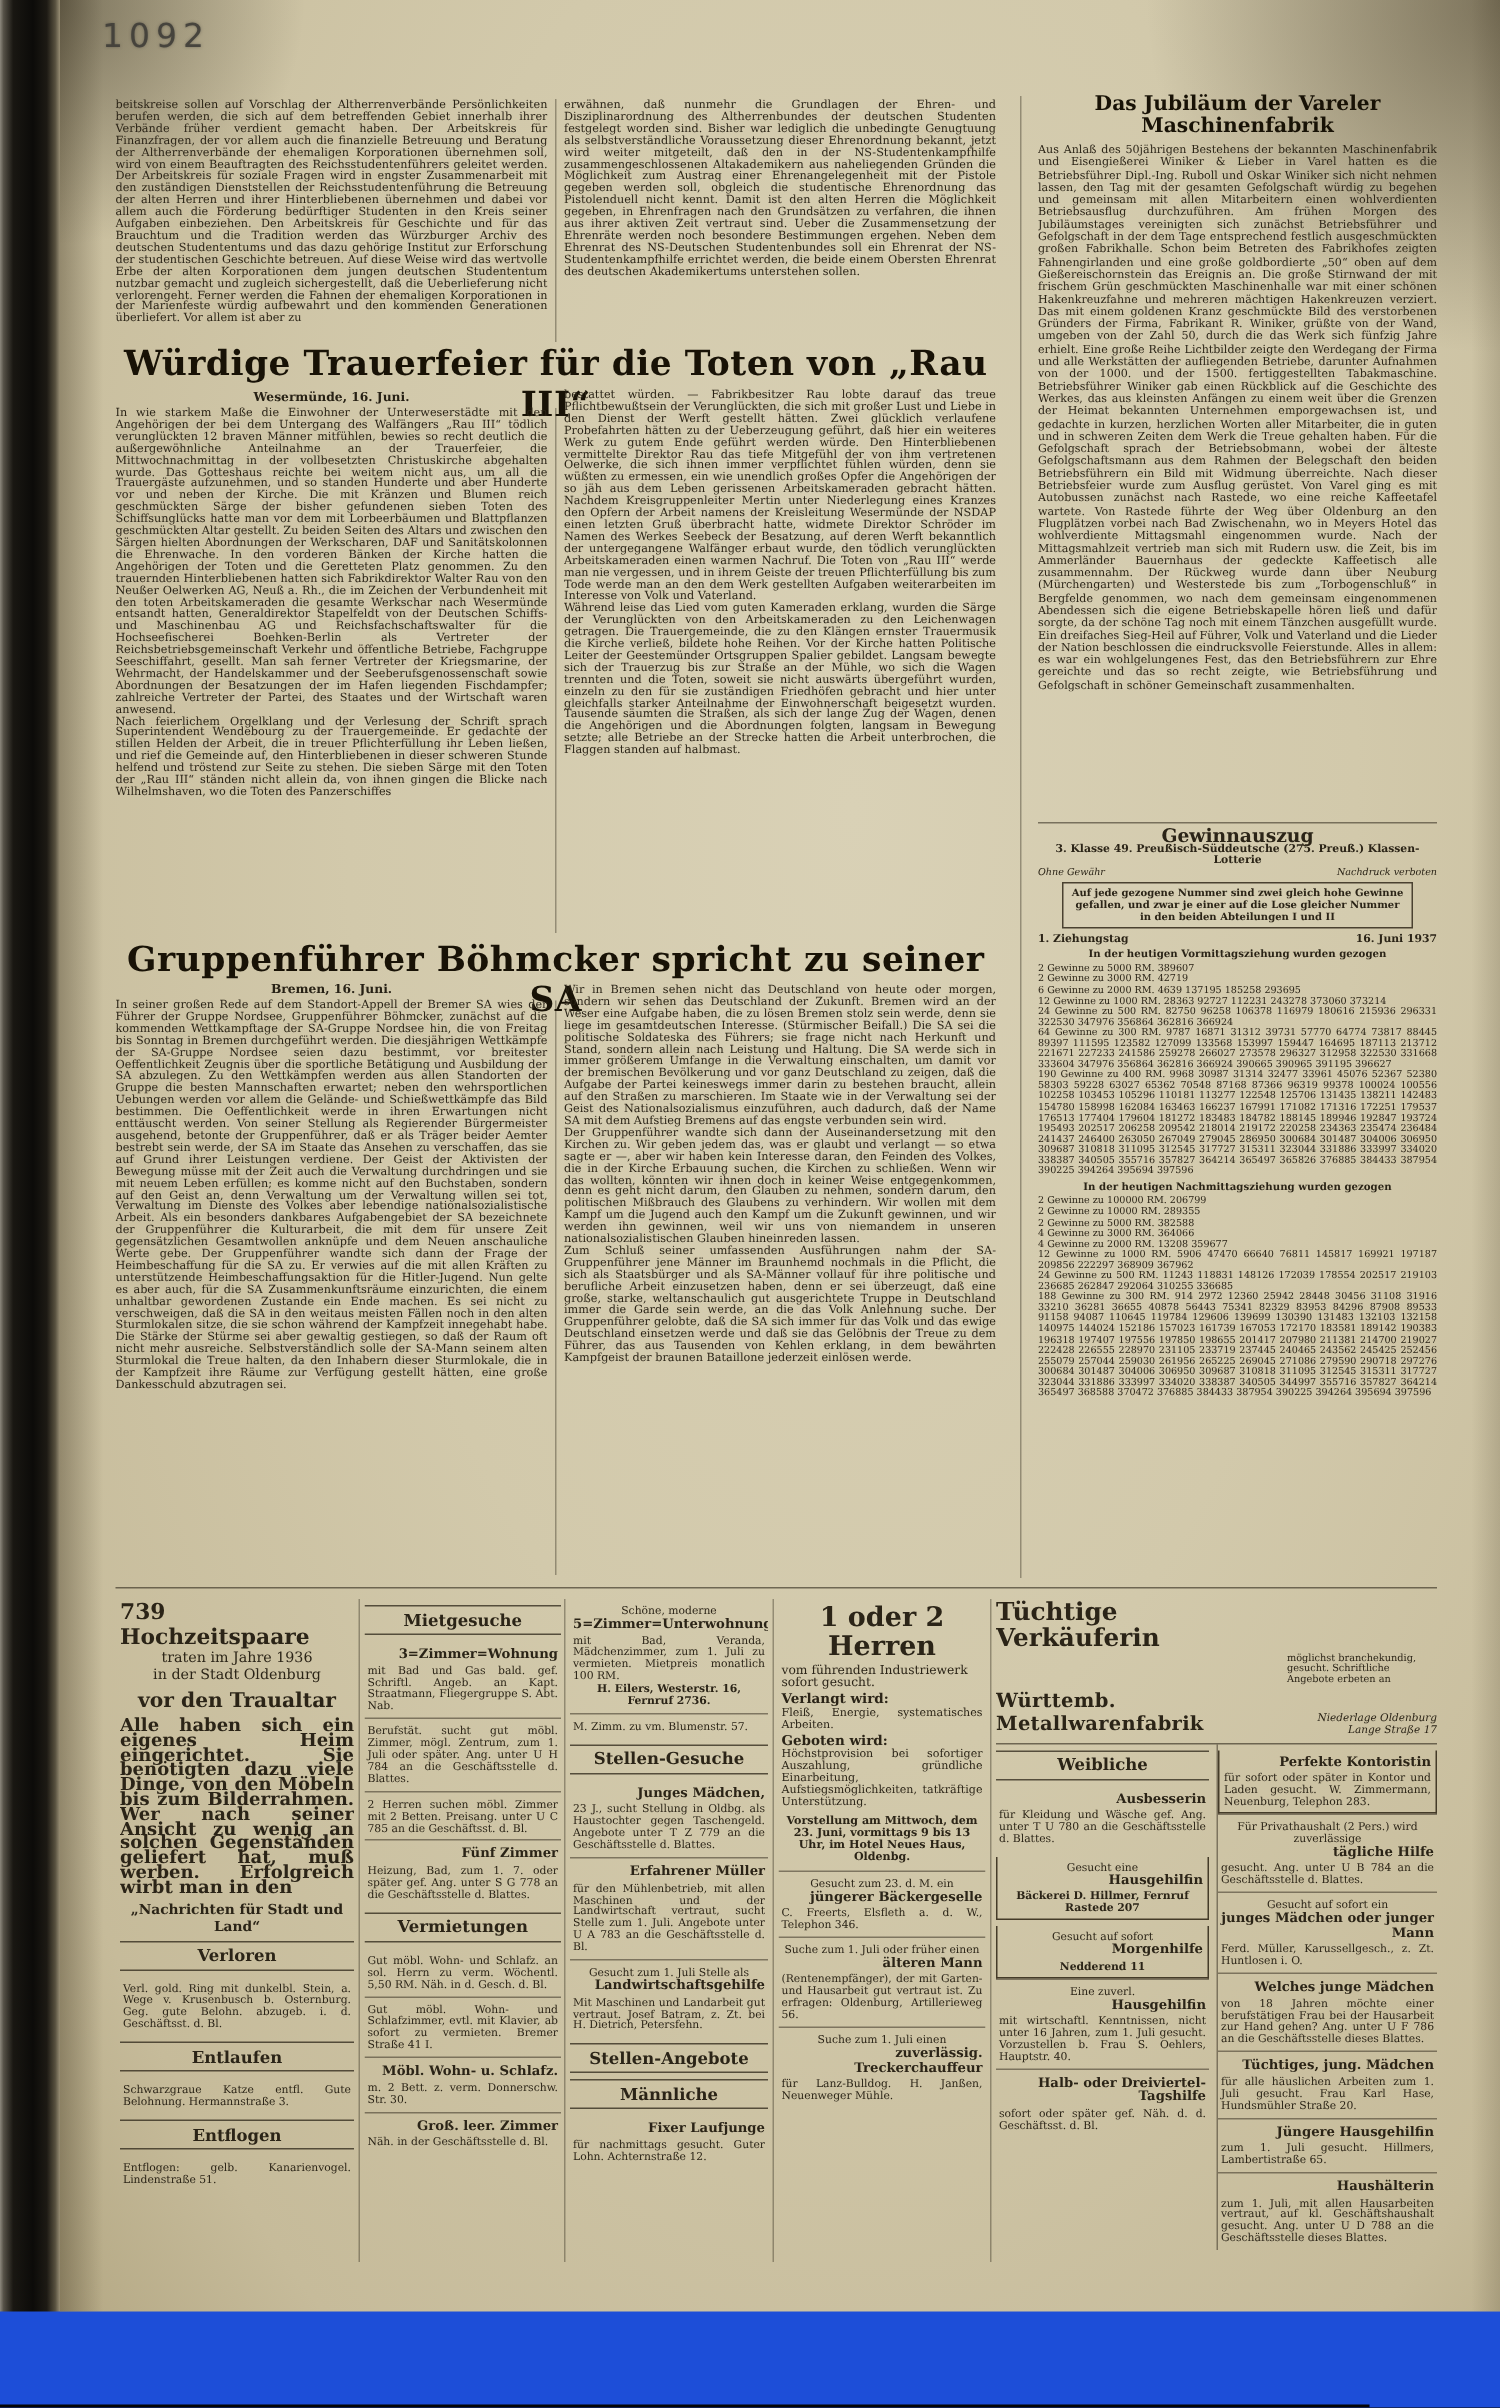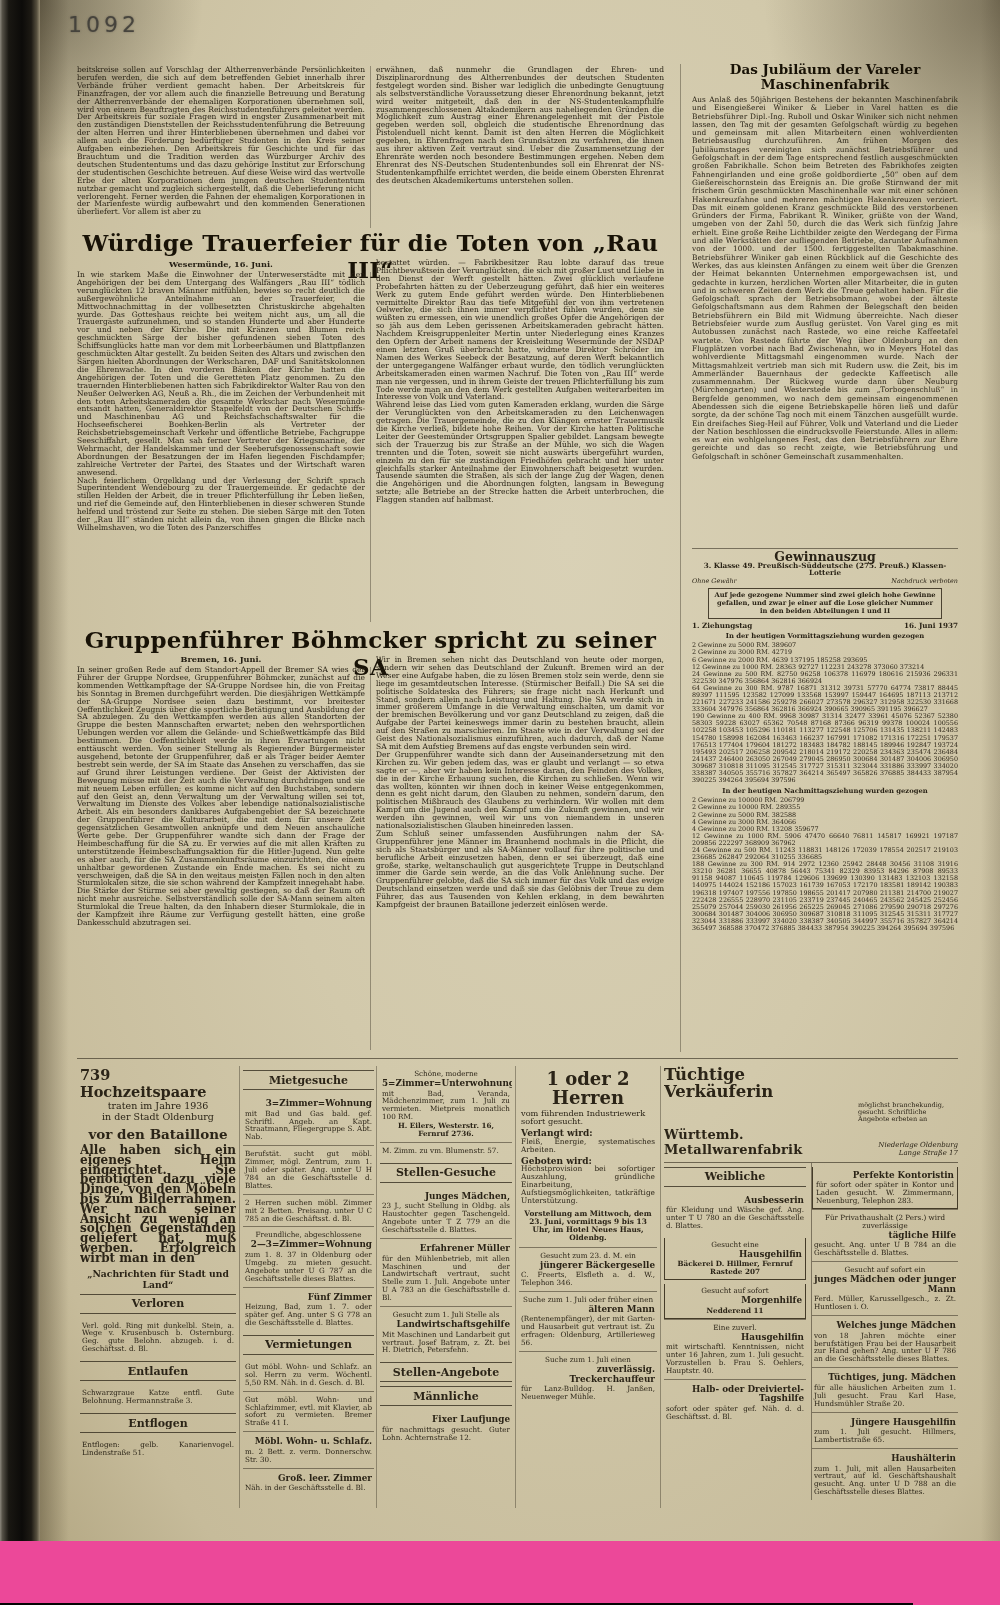--- a/index.html
+++ b/index.html
@@ -1,17 +1,17 @@
 <!DOCTYPE html>
 <html lang="de"><head>
 <meta charset="utf-8">
 <style>
   * { box-sizing: border-box; margin: 0; padding: 0; }
   html,body { background:#101010; }
-  .page { position:relative; width:1000px; height:1605px; background:#ec4899; overflow:hidden;
+  .page { position:relative; width:1000px; height:1605px; background:#1d4ed8; overflow:hidden;
           font-family:"DejaVu Serif", serif; }
   .gutter { position:absolute; left:0; top:0; width:40px; height:1541px;
     background:linear-gradient(90deg,#8d897e 0%,#555147 6%,#191712 22%,#0c0b09 55%,#1d1a14 78%,#57503f 92%,#978d74 100%); }
   .paper { position:absolute; left:40px; top:0; width:960px; height:1541px; color:#272115;
     background:radial-gradient(ellipse at 55% 35%, #d9d1b6 0%, #d2c9ab 45%, #c6bb9a 85%, #b4a884 100%); }
   .paper::before { content:""; position:absolute; inset:0; pointer-events:none;
     background:
       radial-gradient(circle at 100% 0%, rgba(46,38,22,.5), rgba(46,38,22,0) 13%),
       radial-gradient(circle at 0% 0%, rgba(30,25,14,.45), rgba(30,25,14,0) 9%),
       linear-gradient(90deg, rgba(60,50,30,.38) 0%, rgba(60,50,30,0) 3%),
@@ -155,21 +155,21 @@
     <div class="vrule" style="left:199px;top:1066px;height:442px"></div>
     <div class="vrule" style="left:336px;top:1066px;height:442px"></div>
     <div class="vrule" style="left:475px;top:1066px;height:442px"></div>
     <div class="vrule" style="left:620px;top:1066px;height:442px"></div>
 
     <div class="adcol" style="left:40px;width:156px">
       <div>
         <div class="hz-title">739 Hochzeitspaare</div>
         <div class="hz-line">traten im Jahre 1936</div>
         <div class="hz-line">in der Stadt Oldenburg</div>
-        <div class="hz-title2">vor den Bataillone</div>
+        <div class="hz-title2">vor den Traualtar</div>
         <div class="hz-body">Alle haben sich ein eigenes Heim eingerichtet. Sie benötigten dazu viele Dinge, von den Möbeln bis zum Bilderrahmen. Wer nach seiner Ansicht zu wenig an solchen Gegenständen geliefert hat, muß werben. Erfolgreich wirbt man in den</div>
         <div class="hz-footer">„Nachrichten für Stadt und Land“</div>
       </div>
       <div class="sec-head">Verloren</div>
       <div class="ad nb">Verl. gold. Ring mit dunkelbl. Stein, a. Wege v. Krusenbusch b. Osternburg. Geg. gute Belohn. abzugeb. i. d. Geschäftsst. d. Bl.</div>
       <div class="sec-head">Entlaufen</div>
       <div class="ad nb">Schwarzgraue Katze entfl. Gute Belohnung. Hermannstraße 3.</div>
       <div class="sec-head">Entflogen</div>
       <div class="ad nb">Entflogen: gelb. Kanarienvogel. Lindenstraße 51.</div>
     </div>
@@ -179,25 +179,20 @@
       <div class="ad nb">
         
         <span class="lead">3=Zimmer=Wohnung</span>
         <span>mit Bad und Gas bald. gef. Schriftl. Angeb. an Kapt. Straatmann, Fliegergruppe S. Abt. Nab.</span>
       </div>
       <div class="ad">
         <span>Berufstät. sucht gut möbl. Zimmer, mögl. Zentrum, zum 1. Juli oder später. Ang. unter U H 784 an die Geschäftsstelle d. Blattes.</span>
       </div>
       <div class="ad">
         <span>2 Herren suchen möbl. Zimmer mit 2 Betten. Preisang. unter U C 785 an die Geschäftsst. d. Bl.</span>
-      </div>
-      <div class="ad">
-        <span class="pre-line">Freundliche, abgeschlossene</span>
-        <span class="lead">2—3=Zimmer=Wohnung</span>
-        <span>zum 1. 8. 37 in Oldenburg oder Umgebg. zu mieten gesucht. Angebote unter U G 787 an die Geschäftsstelle dieses Blattes.</span>
       </div>
       <div class="ad">
         <span class="lead">Fünf Zimmer</span>
         <span>Heizung, Bad, zum 1. 7. oder später gef. Ang. unter S G 778 an die Geschäftsstelle d. Blattes.</span>
       </div>
       <div class="sec-head">Vermietungen</div>
       <div class="ad nb">
         <span>Gut möbl. Wohn- und Schlafz. an sol. Herrn zu verm. Wöchentl. 5,50 RM. Näh. in d. Gesch. d. Bl.</span>
       </div>
       <div class="ad">

